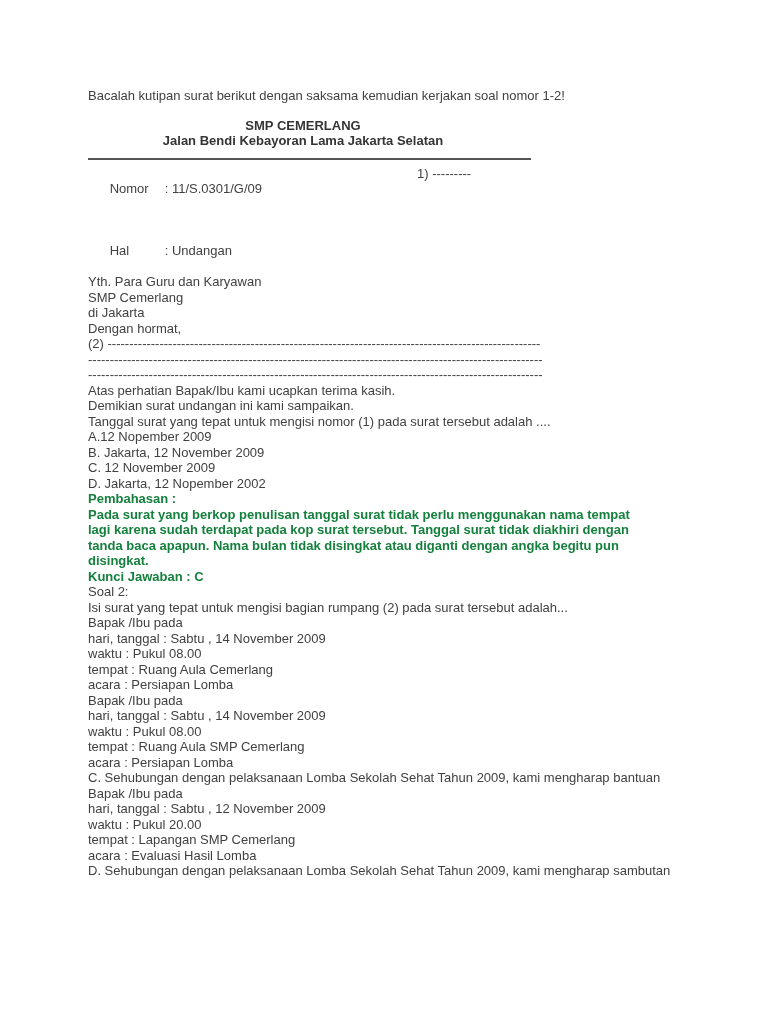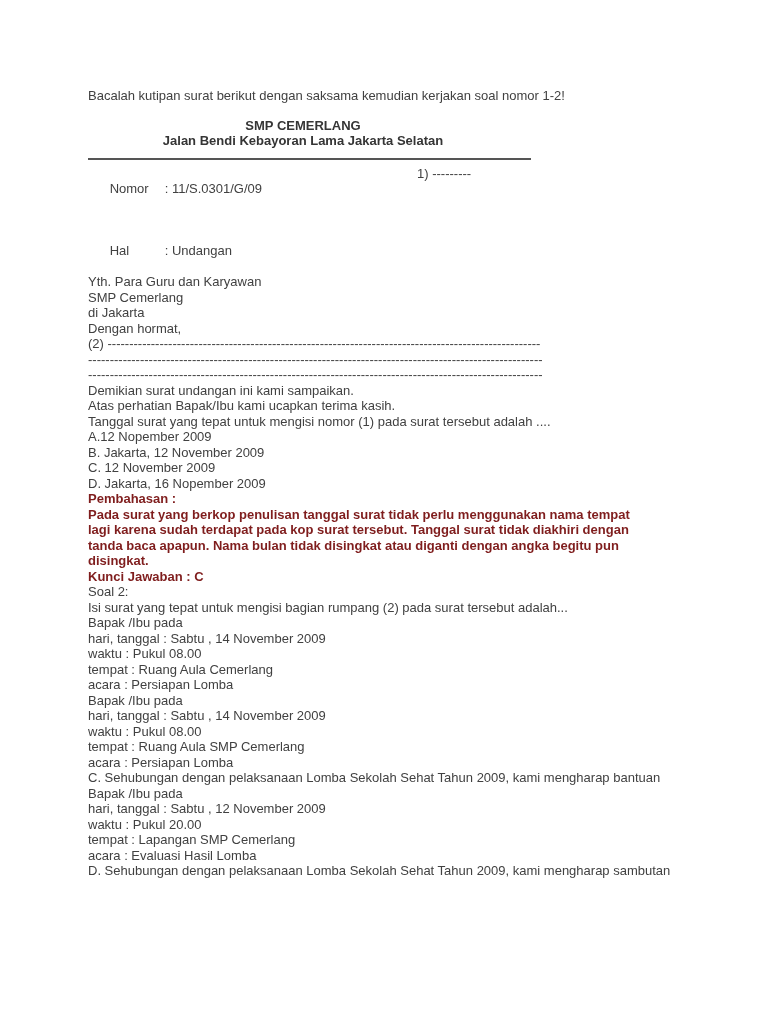--- a/index.html
+++ b/index.html
@@ -32,21 +32,21 @@
   .rule {
     width: 443px;
     border-bottom: 2px solid #555555;
     height: 9px;
     margin-bottom: 6px;
   }
   .meta-row { position: relative; white-space: pre; }
   .meta-label { display: inline-block; width: 55px; }
   .date-ph { position: absolute; left: 329px; top: 0; }
   .dashline { white-space: pre; overflow: hidden; }
-  .bold-block { font-weight: bold; color: #7f1d1d; }
+  .bold-block { font-weight: bold; color: #15803d; }
 </style>
 </head>
 <body>
 
 <div class="page">
   <div class="content">
 
     <div class="line">Bacalah kutipan surat berikut dengan saksama kemudian kerjakan soal nomor 1-2!</div>
 
     <div class="letterhead">
@@ -72,31 +72,31 @@
 
     <div class="line gap">Dengan hormat,</div>
 
     <div>
         <div class="dashline">(2) ----------------------------------------------------------------------------------------------------</div>
         <div class="dashline">---------------------------------------------------------------------------------------------------------</div>
         <div class="dashline">---------------------------------------------------------------------------------------------------------</div>
       </div>
 
     <div>
+        <div class="line">Atas perhatian Bapak/Ibu kami ucapkan terima kasih.</div>
         <div class="line">Demikian surat undangan ini kami sampaikan.</div>
-        <div class="line">Atas perhatian Bapak/Ibu kami ucapkan terima kasih.</div>
       </div>
 
     <div class="gap">
       <div class="line">Tanggal surat yang tepat untuk mengisi nomor (1) pada surat tersebut adalah ....</div>
       <div>
           <div class="line">A.12 Nopember 2009</div>
           <div class="line">B. Jakarta, 12 November 2009</div>
           <div class="line">C. 12 November 2009</div>
-          <div class="line">D. Jakarta, 16 Nopember 2009</div>
+          <div class="line">D. Jakarta, 12 Nopember 2002</div>
         </div>
     </div>
 
     <div class="gap bold-block">
       <div class="line">Pembahasan :</div>
       <div>
           <div class="line">Pada surat yang berkop penulisan tanggal surat tidak perlu menggunakan nama tempat</div>
           <div class="line">lagi karena sudah terdapat pada kop surat tersebut. Tanggal surat tidak diakhiri dengan</div>
           <div class="line">tanda baca apapun. Nama bulan tidak disingkat atau diganti dengan angka begitu pun</div>
           <div class="line">disingkat.</div>

